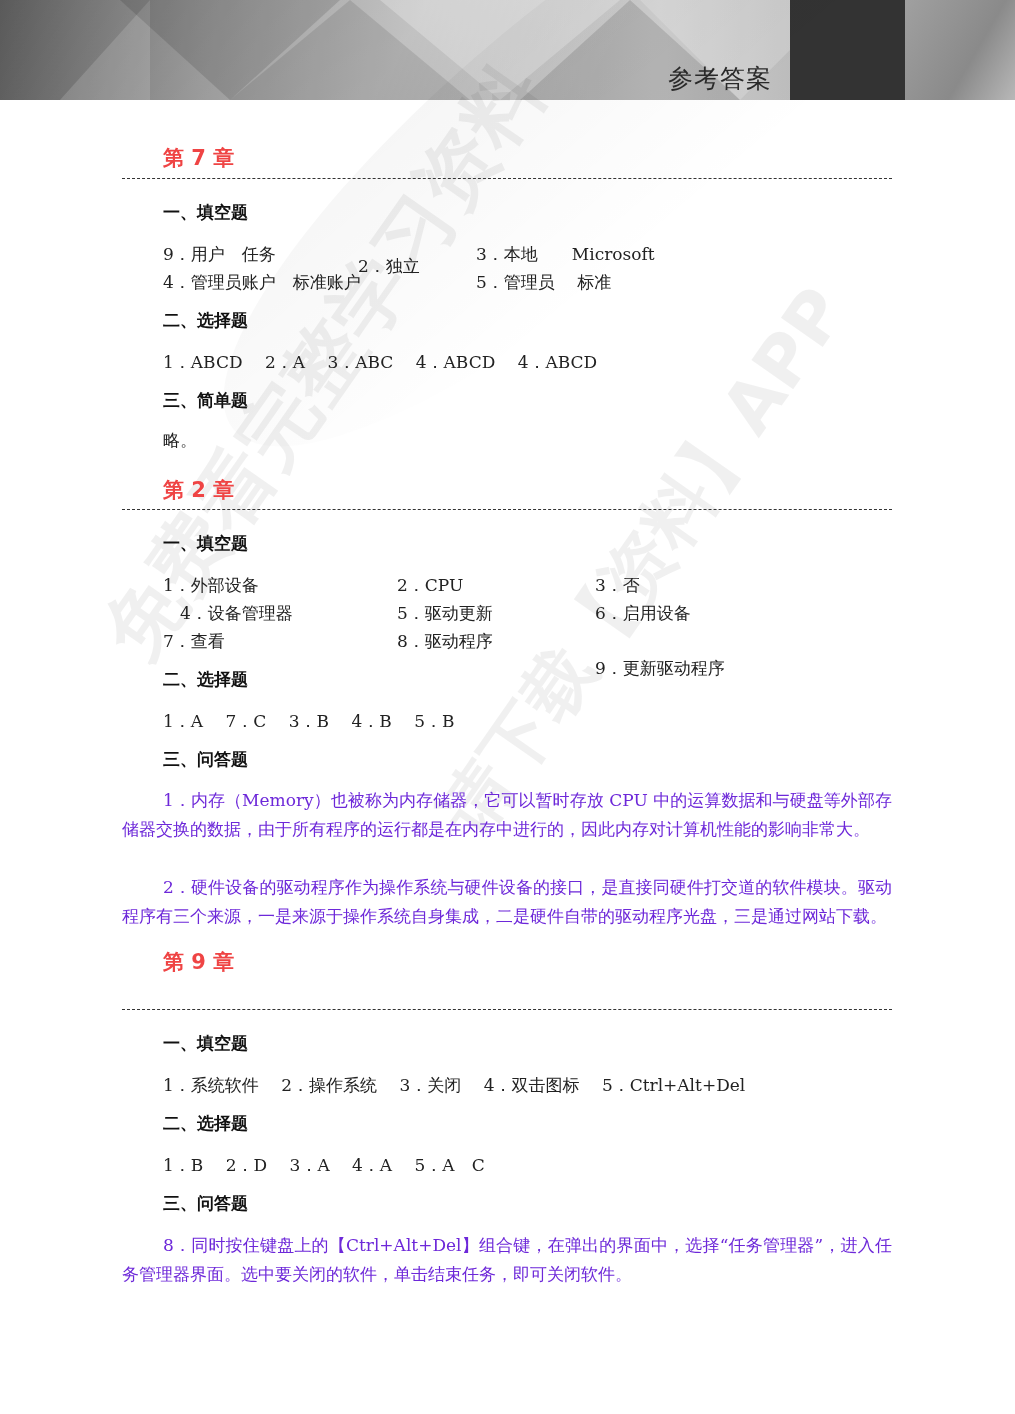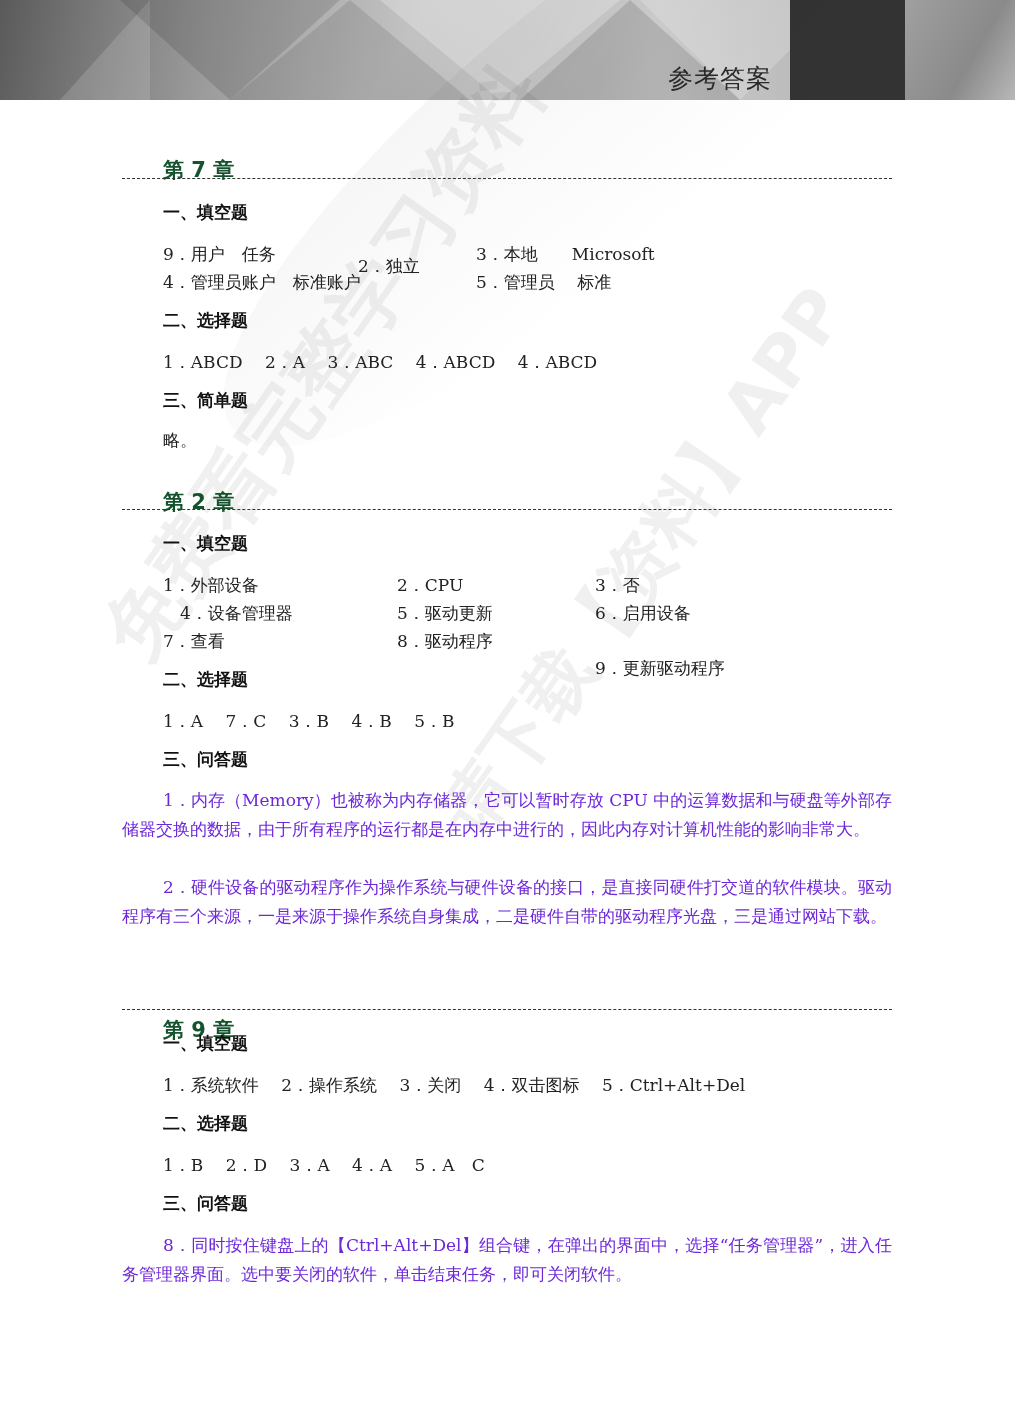--- a/index.html
+++ b/index.html
@@ -21,21 +21,21 @@
   .header .right-block {
     position: absolute; left: 905px; top: 0; width: 110px; height: 100px;
     background: linear-gradient(120deg, #a0a0a0, #8a8a8a 60%, #b8b8b8);
   }
   .header .title {
     position: absolute; left: 668px; top: 62px; font-size: 25px; color: #2a2a2a;
     font-family: "DejaVu Sans", sans-serif; letter-spacing: 1px;
   }
   .content { position: absolute; left: 0; top: 0; width: 1015px; }
   .chapter {
-    position: absolute; left: 163px; font-family: "DejaVu Sans", sans-serif; font-weight: bold; font-size: 21px; color: #14532d; margin-top: 12px;
+    position: absolute; left: 163px; font-family: "DejaVu Sans", sans-serif; font-weight: bold; font-size: 21px; color: #ef4444;
   }
   .dash {
     position: absolute; left: 122px; width: 770px; height: 0; border-top: 1.5px dashed #333;
   }
   .sec {
     position: absolute; left: 163px; font-family: "DejaVu Sans", sans-serif; font-weight: bold; font-size: 17px; color: #111;
   }
   .line {
     position: absolute; font-size: 17px; color: #222; white-space: nowrap;
   }
@@ -110,21 +110,21 @@
   <div class="line" style="left:397px;top:630px;">8．驱动程序</div>
   <div class="line" style="left:595px;top:657px;">9．更新驱动程序</div>
 
   <div class="sec" style="top:668px;">二、选择题</div>
   <div class="line" style="left:163px;top:710px;">1．A　 7．C　 3．B　 4．B　 5．B</div>
 
   <div class="sec" style="top:748px;">三、问答题</div>
   <div class="para" style="top:786px;">1．内存（Memory）也被称为内存储器，它可以暂时存放 CPU 中的运算数据和与硬盘等外部存储器交换的数据，由于所有程序的运行都是在内存中进行的，因此内存对计算机性能的影响非常大。</div>
   <div class="para" style="top:873px;">2．硬件设备的驱动程序作为操作系统与硬件设备的接口，是直接同硬件打交道的软件模块。驱动程序有三个来源，一是来源于操作系统自身集成，二是硬件自带的驱动程序光盘，三是通过网站下载。</div>
 
-  <div class="chapter" style="top:1004px;">第 9 章</div>
+  <div class="chapter" style="top:948px;">第 9 章</div>
   <div class="dash" style="top:1009px;"></div>
 
   <div class="sec" style="top:1032px;">一、填空题</div>
   <div class="line" style="left:163px;top:1074px;">1．系统软件　 2．操作系统　 3．关闭　 4．双击图标　 5．Ctrl+Alt+Del</div>
 
   <div class="sec" style="top:1112px;">二、选择题</div>
   <div class="line" style="left:163px;top:1154px;">1．B　 2．D　 3．A　 4．A　 5．A　C</div>
 
   <div class="sec" style="top:1192px;">三、问答题</div>
   <div class="para" style="top:1231px;">8．同时按住键盘上的【Ctrl+Alt+Del】组合键，在弹出的界面中，选择“任务管理器”，进入任务管理器界面。选中要关闭的软件，单击结束任务，即可关闭软件。</div>

